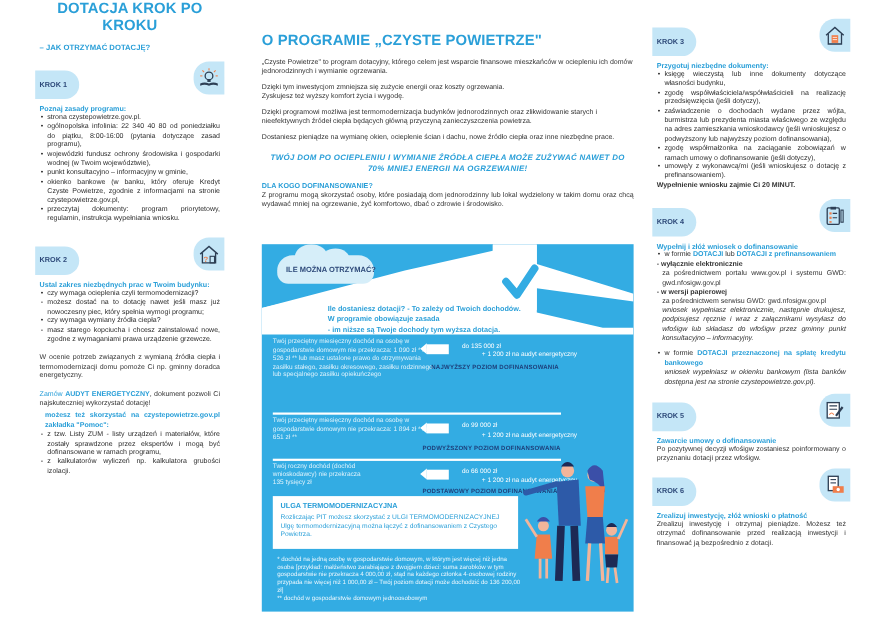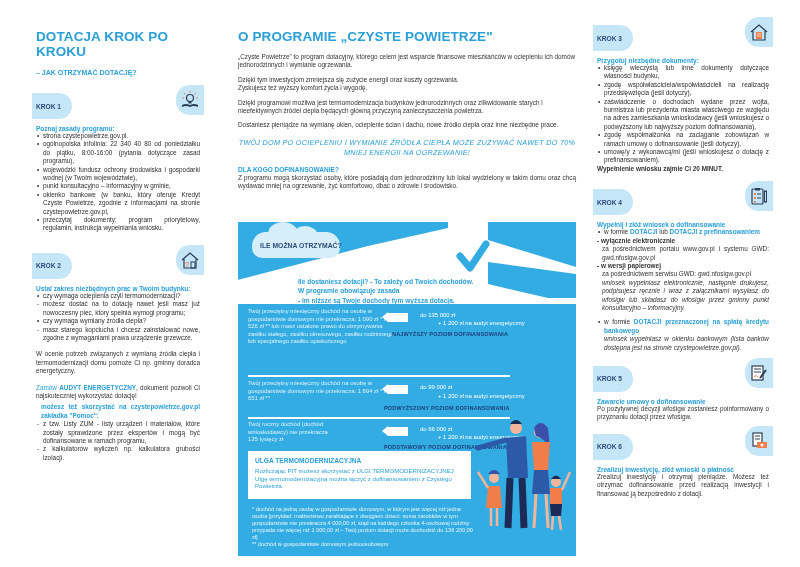--- a/index.html
+++ b/index.html
@@ -20,21 +20,21 @@
 
   .sec-title { color: #2a9fd8; font-weight: bold; font-size: 6.5px; margin-top: 4px; }
   .txt { font-size: 6.4px; line-height: 8.4px; color: #333; text-align: justify; }
   ul.bul { list-style: none; }
   ul.bul li { font-size: 6.4px; line-height: 8.4px; padding-left: 7px; position: relative; text-align: justify; }
   ul.bul li::before { content: "\2022"; position: absolute; left: 1px; top: 0; }
   .hl { color: #2a9fd8; font-weight: bold; }
   .b { font-weight: bold; }
   .it { font-style: italic; }
 
-  .slogan { color: #2a9fd8; font-style: italic; font-weight: normal; font-size: 7.2px; text-align: center; line-height: 10px; letter-spacing: 0.3px; }
+  .slogan { color: #2a9fd8; font-style: italic; font-weight: bold; font-size: 7.2px; text-align: center; line-height: 10px; letter-spacing: 0.3px; }
 
   .info-box { position: absolute; left: 238px; top: 222px; width: 338px; height: 334px; background: #33ace3; overflow: hidden; }
   .cloud { position: absolute; left: 14px; top: 10px; width: 88px; height: 26px; background: #d6eef9; border-radius: 14px 14px 10px 10px; }
   .cloud::before { content: ""; position: absolute; left: 16px; top: -10px; width: 30px; height: 24px; background: #d6eef9; border-radius: 50%; }
   .cloud::after { content: ""; position: absolute; left: 40px; top: -6px; width: 26px; height: 20px; background: #d6eef9; border-radius: 50%; }
   .cloud-label { position: absolute; left: 22px; top: 20px; font-size: 6.8px; font-weight: bold; color: #2e4a7a; z-index: 2; }
   .house { position: absolute; left: 0; top: 0; width: 338px; height: 90px; }
   .house-text { position: absolute; left: 60px; top: 56px; font-size: 6.6px; line-height: 8.5px; color: #2a9fd8; font-weight: bold; }
 
   .tier { position: absolute; left: 10px; width: 318px; }
@@ -51,21 +51,21 @@
   .ulga-text { font-size: 6.1px; line-height: 7.6px; color: #2a9fd8; }
 
   .footnote { position: absolute; left: 14px; top: 284px; width: 222px; font-size: 5.6px; line-height: 7px; color: #e8f6fd; }
 
   .family { position: absolute; left: 226px; top: 186px; width: 110px; height: 140px; }
 </style>
 </head>
 <body>
 
 <div class="col col-left">
-  <div class="h-main" style="margin-top:29px;">DOTACJA KROK PO KROKU</div>
+  <div class="h-main" style="text-align:center;">DOTACJA KROK PO KROKU</div>
   <div class="h-sub" style="margin-top:10px;">– JAK OTRZYMAĆ DOTACJĘ?</div>
 
   <div class="krok-bar" style="margin-top:17px;">
     <div class="krok-pill">KROK 1</div>
     <div class="krok-icon">
       <svg width="20" height="20" viewBox="0 0 20 20">
           <g stroke="#f07e4b" stroke-width="1">
             <line x1="10" y1="1" x2="10" y2="3"></line>
             <line x1="4" y1="3" x2="5.5" y2="4.5"></line>
             <line x1="16" y1="3" x2="14.5" y2="4.5"></line>

